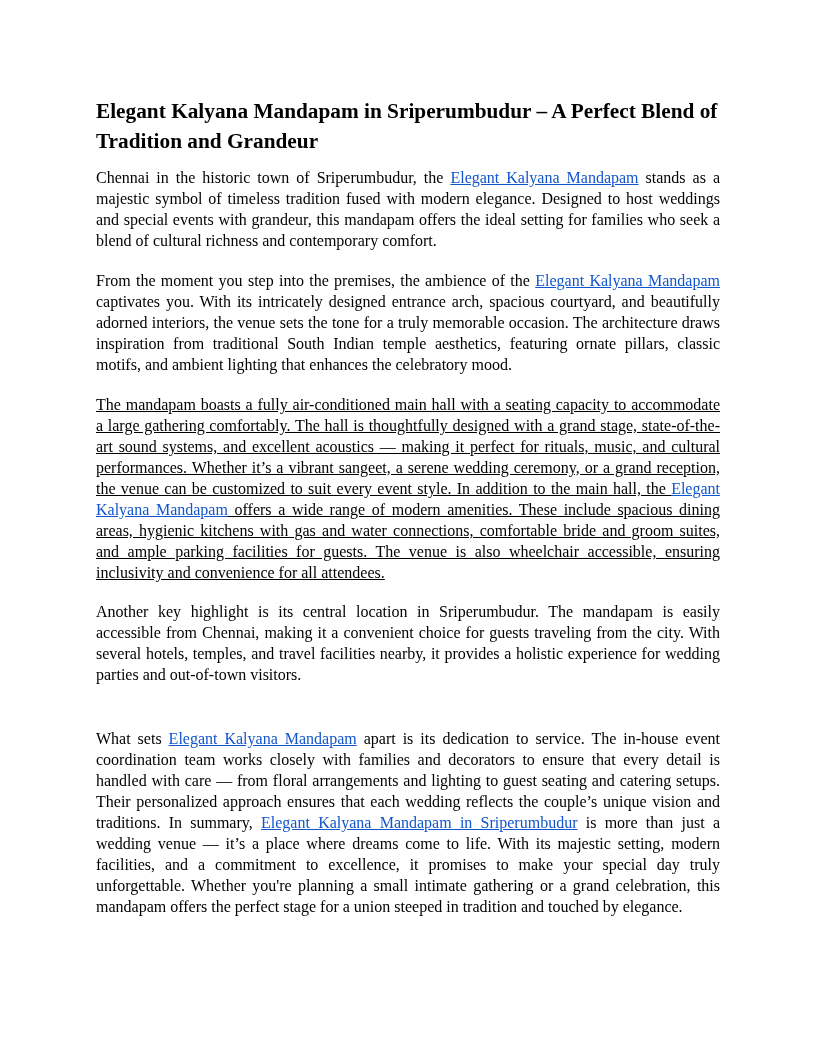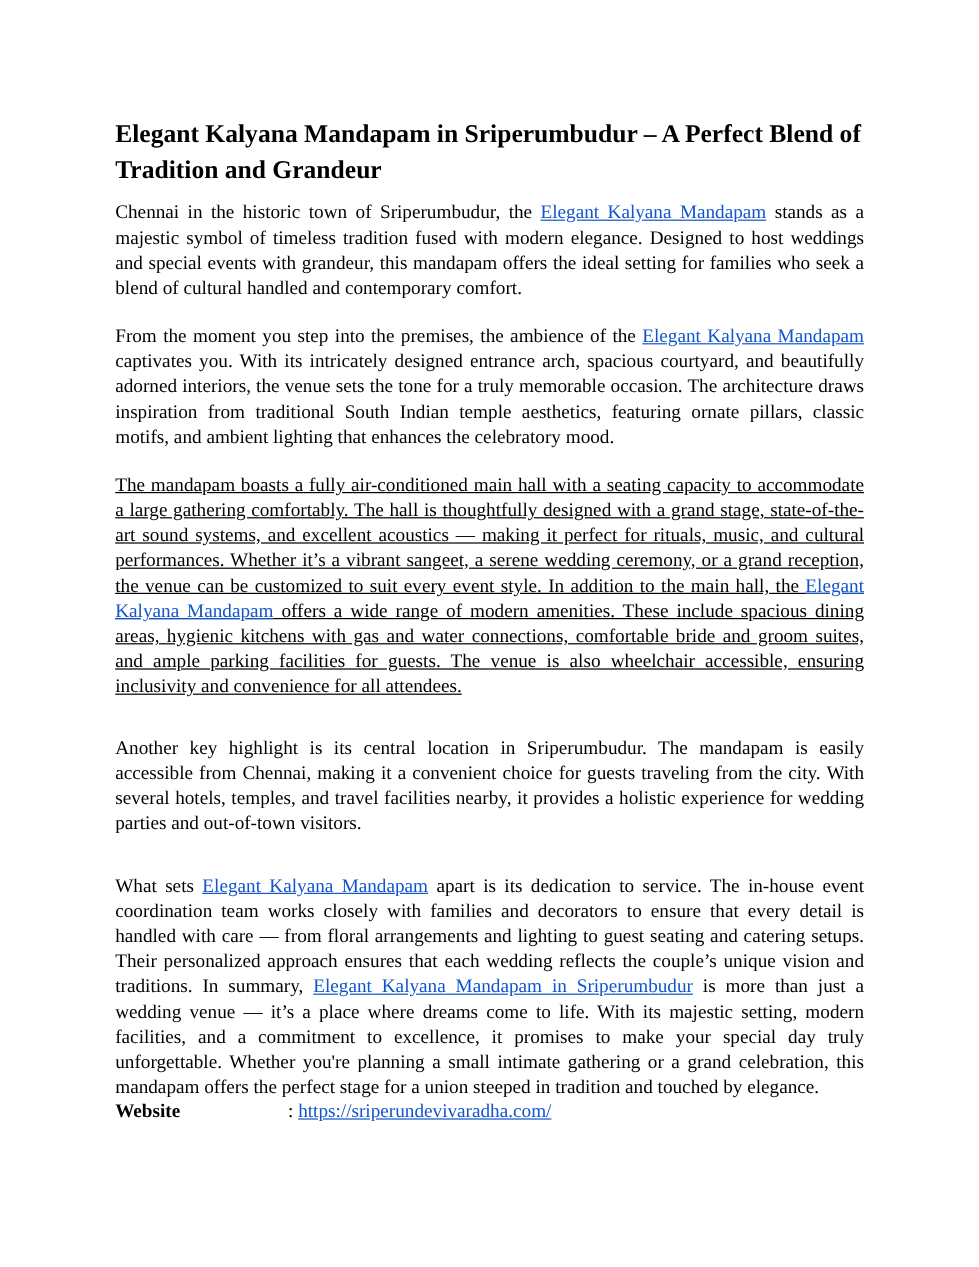--- a/index.html
+++ b/index.html
@@ -5,38 +5,35 @@
   html, body { margin: 0; padding: 0; background: #ffffff; }
   body { width: 816px; height: 1056px; position: relative; overflow: hidden;
          font-family: "Liberation Serif", "DejaVu Serif", serif; color: #000; }
   .page { position: absolute; left: 96px; top: 96px; width: 624px; }
   h1.title { margin: 0; font-size: 21.3px; font-weight: bold; text-align: left;
              line-height: 30px; }
   p.para { margin: 0; font-size: 16px; line-height: 21px; text-align: justify; }
   .p1 { position: absolute; top: 71px; }
   .p2 { position: absolute; top: 174px; font-family: Liberation Serif, serif; }
   .p3 { position: absolute; top: 298px; text-decoration: underline; }
-  .p4 { position: absolute; top: 517px; }
+  .p4 { position: absolute; top: 505px; }
   .p5 { position: absolute; top: 632px; }
   a.link { color: #1155cc; text-decoration: underline; }
   .website-row { position: absolute; top: 820px; left: 0; font-size: 16px; line-height: 21px; }
   .website-label { font-weight: bold; display: inline-block; width: 144px; }
 </style>
 </head>
 <body>
 
 <div class="page">
   <h1 class="title">Elegant Kalyana Mandapam in Sriperumbudur – A Perfect Blend of Tradition and Grandeur</h1>
 
-  <p class="para p1"><span>Chennai in the historic town of Sriperumbudur, the </span><a class="link">Elegant Kalyana Mandapam</a><span> stands as a majestic symbol of timeless tradition fused with modern elegance. Designed to host weddings and special events with grandeur, this mandapam offers the ideal setting for families who seek a blend of cultural handled and contemporary comfort.</span></p>
+  <p class="para p1"><span>Chennai in the historic town of Sriperumbudur, the </span><a class="link">Elegant Kalyana Mandapam</a><span> stands as a majestic symbol of timeless tradition fused with modern elegance. Designed to host weddings and special events with grandeur, this mandapam offers the ideal setting for families who seek a blend of cultural richness and contemporary comfort.</span></p>
 
   <p class="para p2"><span>From the moment you step into the premises, the ambience of the </span><a class="link">Elegant Kalyana Mandapam</a><span> captivates you. With its intricately designed entrance arch, spacious courtyard, and beautifully adorned interiors, the venue sets the tone for a truly memorable occasion. The architecture draws inspiration from traditional South Indian temple aesthetics, featuring ornate pillars, classic motifs, and ambient lighting that enhances the celebratory mood.</span></p>
 
   <p class="para p3"><span>The mandapam boasts a fully air-conditioned main hall with a seating capacity to accommodate a large gathering comfortably. The hall is thoughtfully designed with a grand stage, state-of-the-art sound systems, and excellent acoustics — making it perfect for rituals, music, and cultural performances. Whether it’s a vibrant sangeet, a serene wedding ceremony, or a grand reception, the venue can be customized to suit every event style. In addition to the main hall, the </span><a class="link">Elegant Kalyana Mandapam</a><span> offers a wide range of modern amenities. These include spacious dining areas, hygienic kitchens with gas and water connections, comfortable bride and groom suites, and ample parking facilities for guests. The venue is also wheelchair accessible, ensuring inclusivity and convenience for all attendees.</span></p>
 
   <p class="para p4"><span>Another key highlight is its central location in Sriperumbudur. The mandapam is easily accessible from Chennai, making it a convenient choice for guests traveling from the city. With several hotels, temples, and travel facilities nearby, it provides a holistic experience for wedding parties and out-of-town visitors.</span></p>
 
   <p class="para p5"><span>What sets </span><a class="link">Elegant Kalyana Mandapam</a><span> apart is its dedication to service. The in-house event coordination team works closely with families and decorators to ensure that every detail is handled with care — from floral arrangements and lighting to guest seating and catering setups. Their personalized approach ensures that each wedding reflects the couple’s unique vision and traditions. In summary, </span><a class="link">Elegant Kalyana Mandapam in Sriperumbudur</a><span> is more than just a wedding venue — it’s a place where dreams come to life. With its majestic setting, modern facilities, and a commitment to excellence, it promises to make your special day truly unforgettable. Whether you're planning a small intimate gathering or a grand celebration, this mandapam offers the perfect stage for a union steeped in tradition and touched by elegance.</span></p>
 
-  <div class="website-row">
-    <span class="website-label">Website</span><span>: </span><a class="link">https://sriperundevivaradha.com/</a>
-  </div>
 </div>
 
 </body></html>

